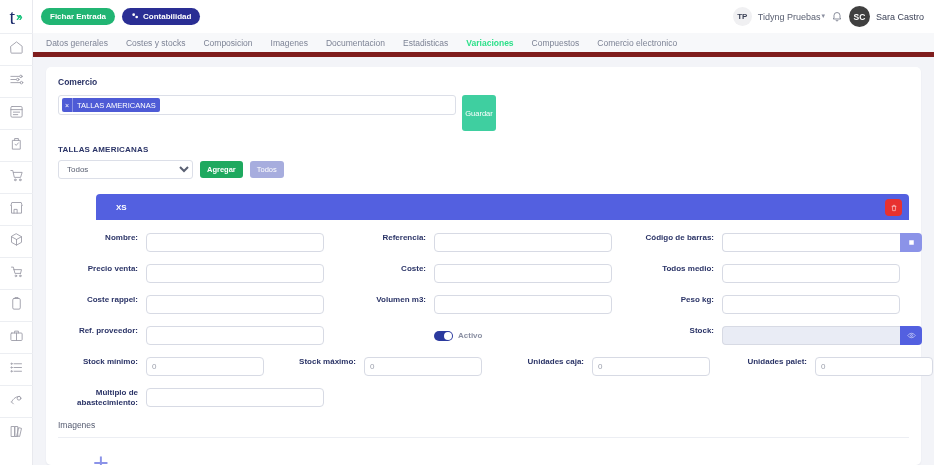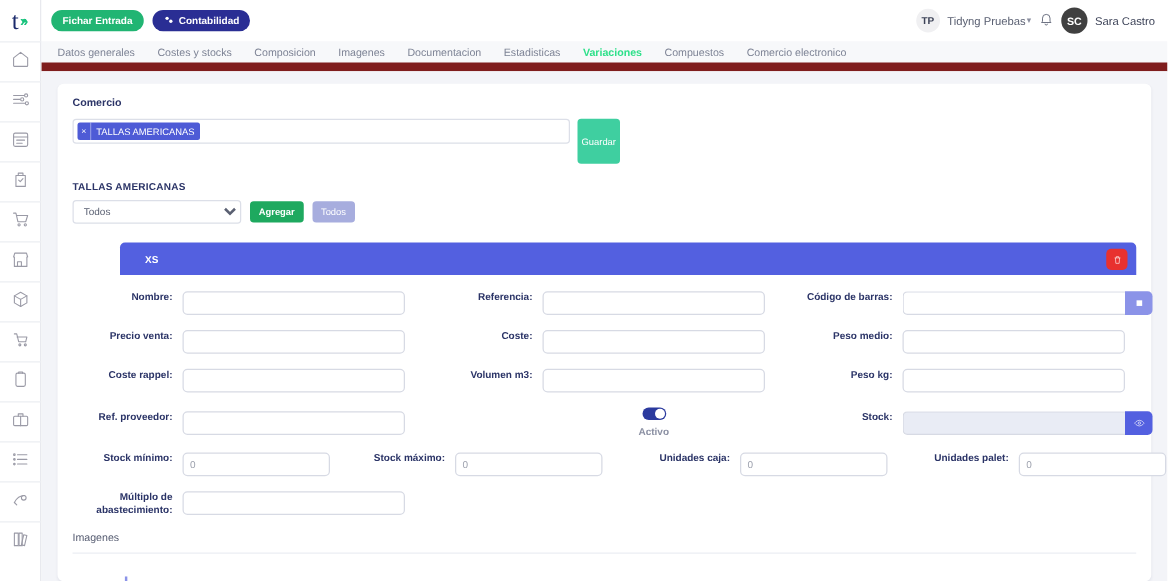--- a/index.html
+++ b/index.html
@@ -71,21 +71,21 @@
     width: 21px; height: 21px; border-radius: 50%;
     background: #404040; color: #fff;
     font-size: 8.5px; font-weight: bold;
     display: flex; align-items: center; justify-content: center;
   }
   .user-name { font-size: 9px; color: #3c4257; }
 
   
   .tabbar {
     height: 24px; background: #f7f8fa;
-    border-bottom: 7px solid #7f1d1d;
+    border-bottom: 5px solid #7f1d1d;
     display: flex; align-items: center;
     padding-left: 13px; gap: 18px;
     flex: 0 0 24px;
   }
   .tab { font-size: 8.5px; color: #7d8395; cursor: pointer; white-space: nowrap; }
   .tab.active { color: #2ee08a; font-weight: bold; }
 
   
   .content {
     flex: 1; background: #f3f4f8;
@@ -191,21 +191,21 @@
   .in-btn {
     width: 22px; height: 19px;
     background: #5360e0; border: none;
     border-radius: 0 4px 4px 0; cursor: pointer;
     display: flex; align-items: center; justify-content: center;
   }
   .in-btn svg { width: 9px; height: 9px; stroke: #fff; fill: none; stroke-width: 1.4; }
   .in-btn.soft { background: #8b93e8; }
 
   
-  .toggle-cell { display: flex; align-items: center; gap: 5px; flex-direction: column; }
+  .toggle-cell { display: flex; align-items: center; gap: 5px; }
   .toggle {
     width: 19px; height: 10px; border-radius: 6px;
     background: #2b3a9e; position: relative; cursor: pointer;
   }
   .toggle .knob {
     position: absolute; right: 1px; top: 1px;
     width: 8px; height: 8px; border-radius: 50%; background: #fff;
   }
   .toggle-label { font-size: 8px; color: #8b90a3; font-weight: bold; }
 
@@ -433,21 +433,21 @@
             <div class="frow">
               <div class="fcell">
                 <span class="flabel c1-label">Precio venta:</span>
                 <input class="fin c1-in" value="" style="">
               </div>
               <div class="fcell">
                 <span class="flabel c2-label">Coste:</span>
                 <input class="fin c2-in" value="" style="">
               </div>
               <div class="fcell">
-                <span class="flabel c3-label">Peso medio:</span>
+                <span class="flabel c3-label">Todos medio:</span>
                 <input class="fin c3-in" value="" style="">
               </div>
             </div>
 
             <div class="frow">
               <div class="fcell">
                 <span class="flabel c1-label">Coste rappel:</span>
                 <input class="fin c1-in" value="" style="">
               </div>
               <div class="fcell">

